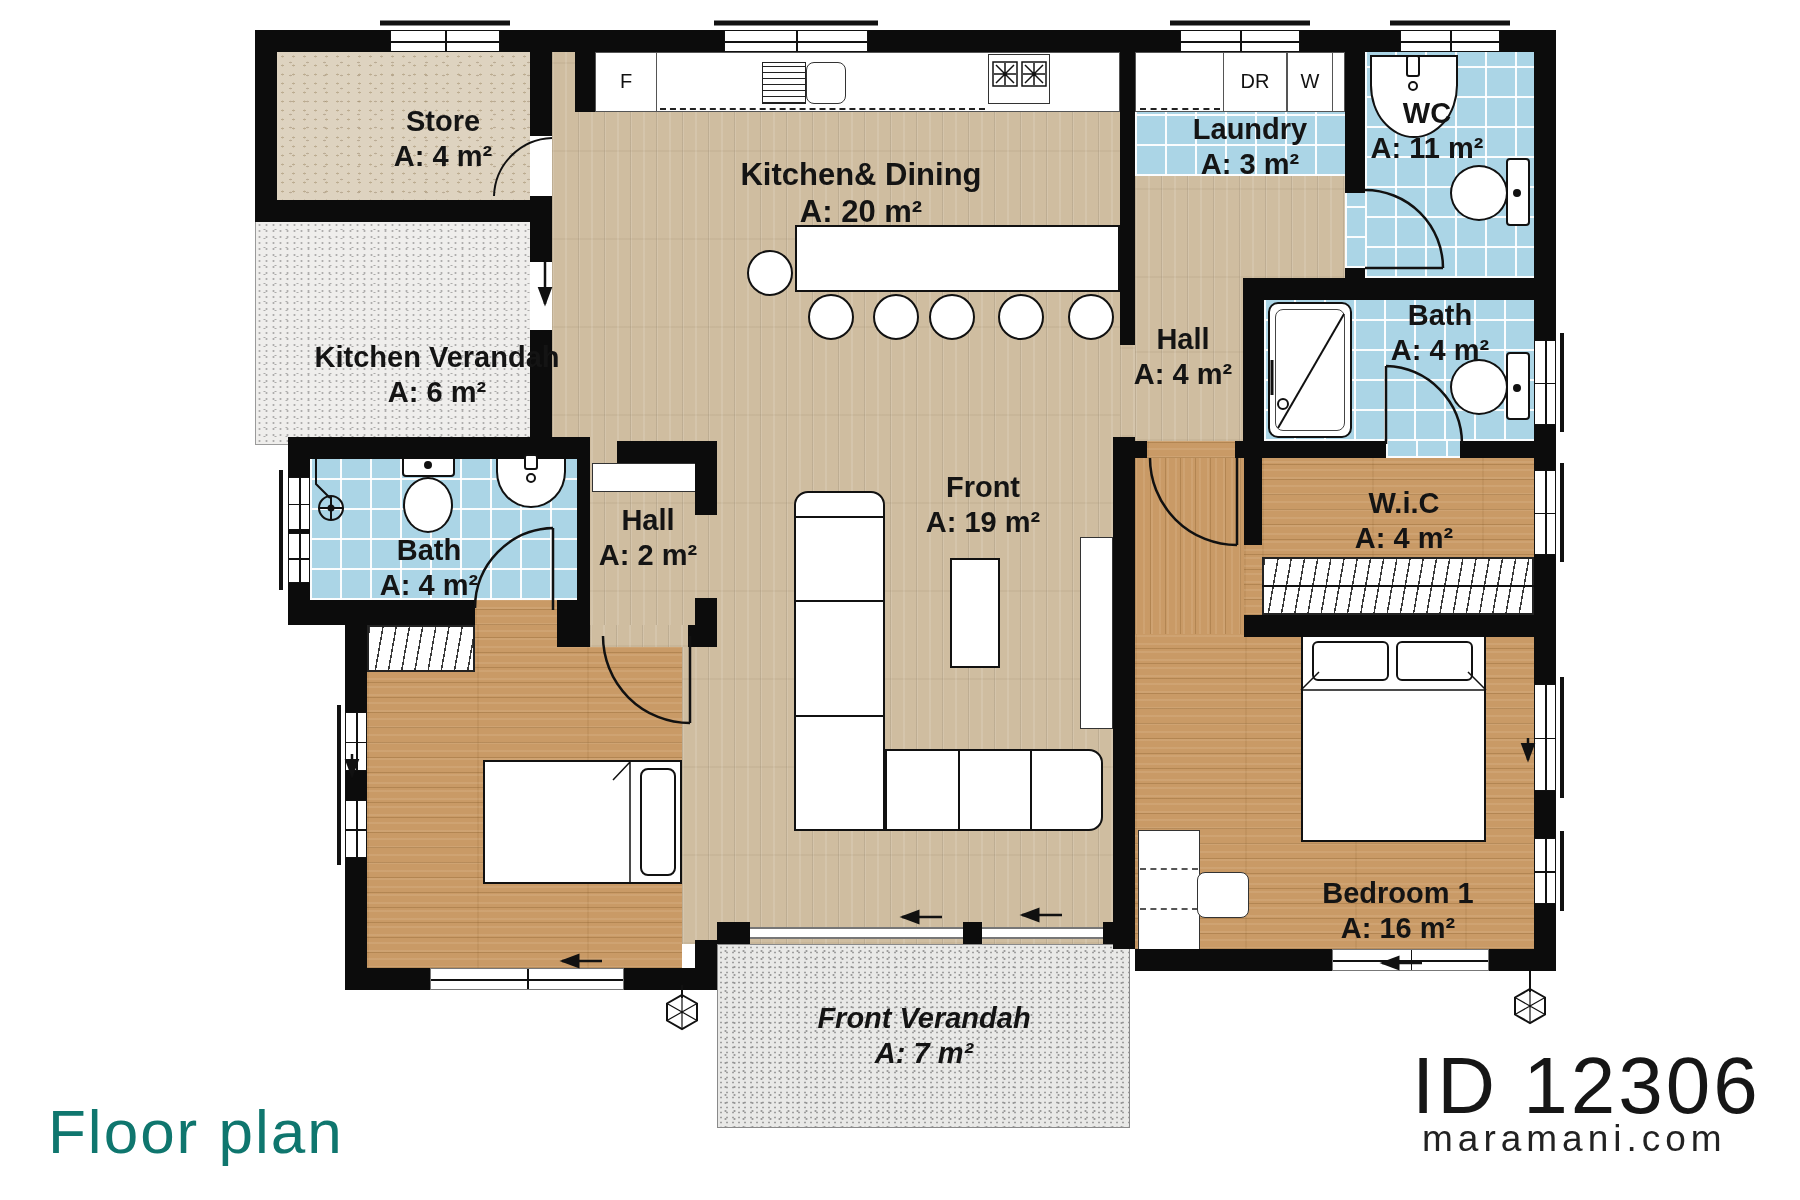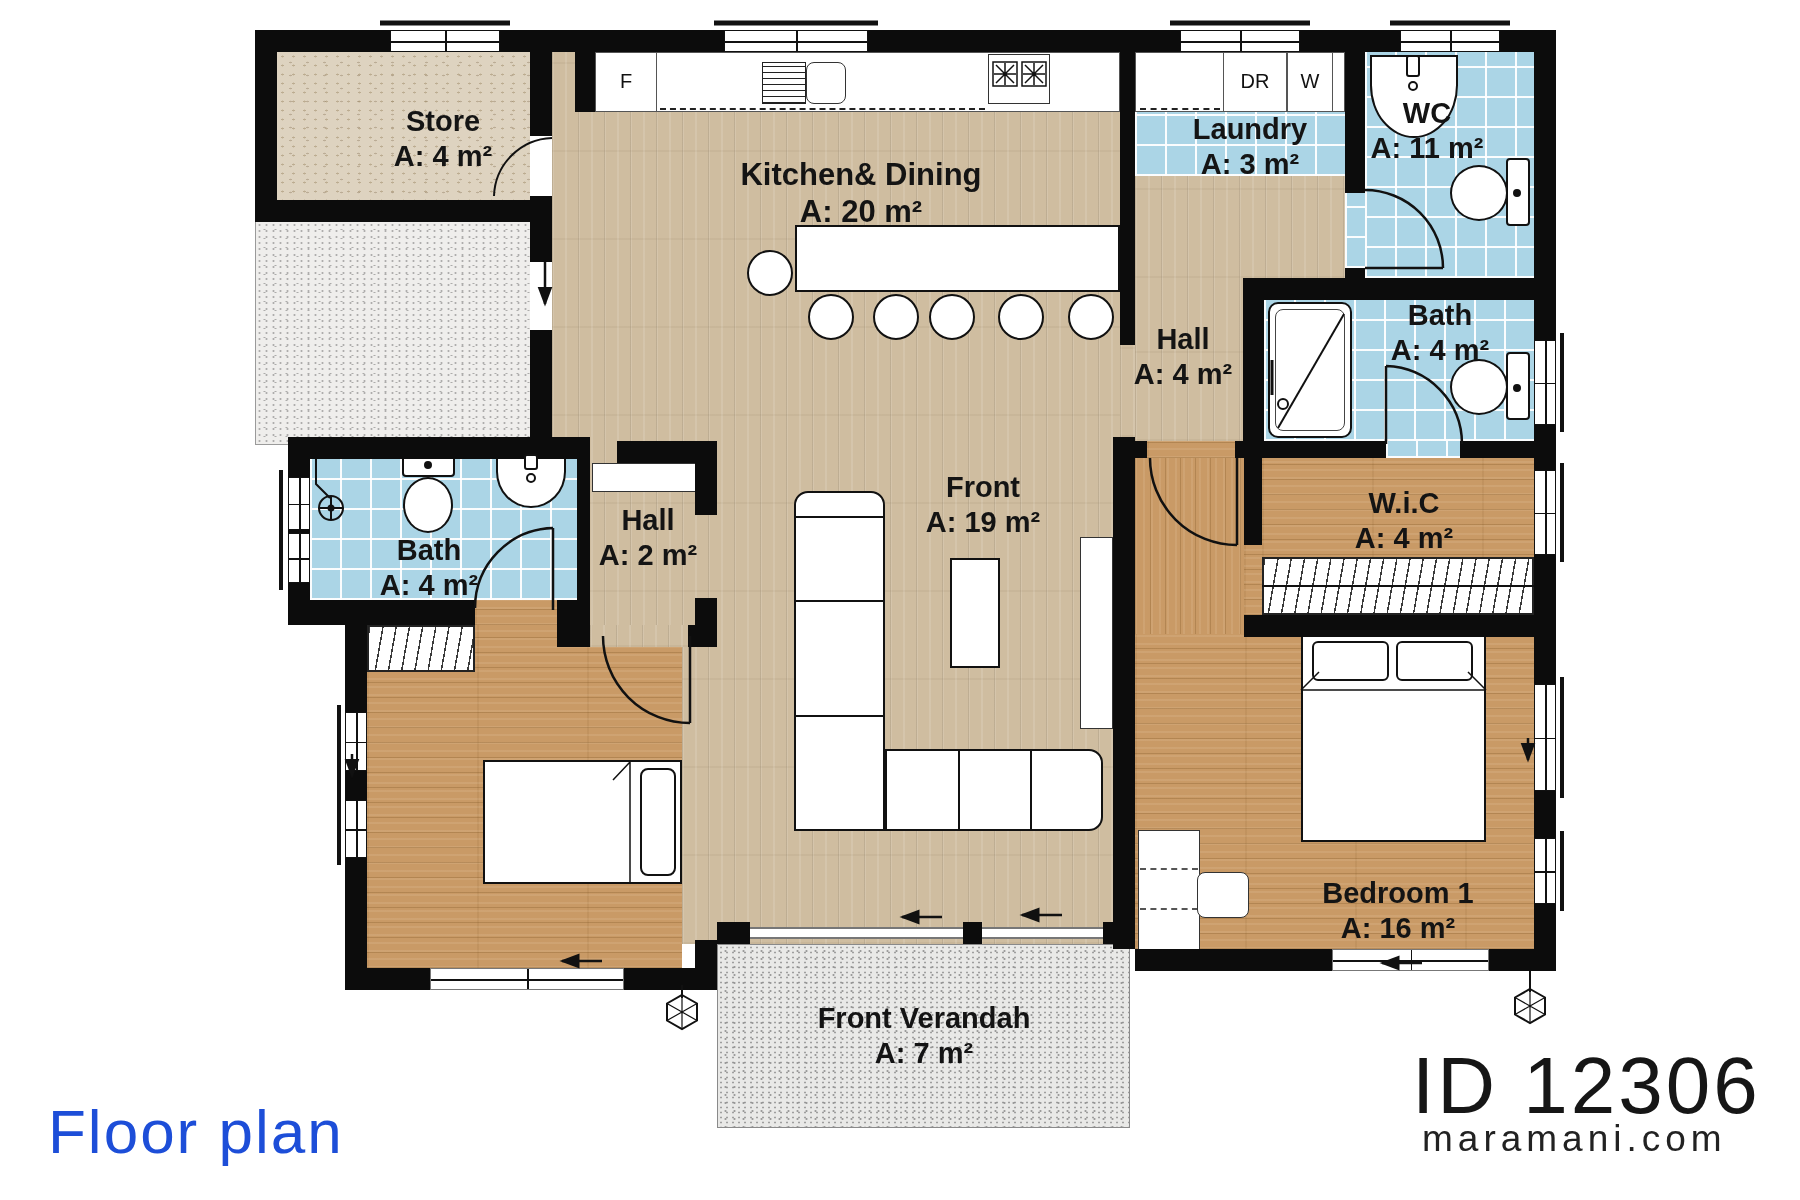--- a/index.html
+++ b/index.html
@@ -56,21 +56,21 @@
   .wv::after{content:"";position:absolute;left:0;right:0;top:50%;height:1.5px;background:#111;}
   .glz{position:absolute;background:#fff;border-top:2.5px solid #777;border-bottom:2.5px solid #777;}
   
   .rlabel{position:absolute;transform:translateX(-50%);text-align:center;
     font-weight:bold;font-size:29px;line-height:1.2;color:#141414;white-space:nowrap;}
   .rlabel .area{display:block;}
   .big{font-size:31px;}
   .appl{position:absolute;display:flex;align-items:center;justify-content:center;
     font-size:20px;color:#111;}
   .title{position:absolute;left:48px;top:1096px;font-size:62px;font-weight:300;
-    letter-spacing:2px;color:#1d4ed8;}
+    letter-spacing:2px;color:#0f766e;}
   .pid{position:absolute;left:1412px;top:1040px;font-size:80px;font-weight:300;
     letter-spacing:3px;color:#161616;}
   .site{position:absolute;left:1422px;top:1118px;font-size:37px;font-weight:300;
     letter-spacing:5px;color:#222;}
   svg.overlay{position:absolute;left:0;top:0;}
 </style>
 </head>
 <body>
 
 <div id="stage">
@@ -293,20 +293,24 @@
       <path d="M380 23 L510 23 M714 23 L878 23 M1170 23 L1310 23 M1390 23 L1510 23"></path>
       <path d="M281 470 L281 590 M339 705 L339 865" stroke-width="4"></path>
       <path d="M1562 333 L1562 432 M1562 463 L1562 562 M1562 677 L1562 798 M1562 831 L1562 911" stroke-width="4"></path>
     </g>
   </svg>
 
   <div class="rlabel" style="left:443px;top:104px;">
     <span>Store</span>
     <span class="area">A: 4 m²</span>
   </div>
+  <div class="rlabel" style="left:437px;top:340px;">
+    <span>Kitchen Verandah</span>
+    <span class="area">A: 6 m²</span>
+  </div>
   <div class="rlabel big" style="left:861px;top:156px;">
     <span>Kitchen&amp; Dining</span>
     <span class="area">A: 20 m²</span>
   </div>
   <div class="rlabel" style="left:1250px;top:112px;">
     <span>Laundry</span>
     <span class="area">A: 3 m²</span>
   </div>
   <div class="rlabel" style="left:1427px;top:96px;">
     <span>WC</span>
@@ -333,21 +337,21 @@
     <span class="area">A: 2 m²</span>
   </div>
   <div class="rlabel" style="left:983px;top:470px;">
     <span>Front</span>
     <span class="area">A: 19 m²</span>
   </div>
   <div class="rlabel" style="left:1398px;top:876px;">
     <span>Bedroom 1</span>
     <span class="area">A: 16 m²</span>
   </div>
-  <div class="rlabel" style="left:924px;top:1001px;">
+  <div class="rlabel" style="left:924px;top:1001px;font-style:italic;">
     <span>Front Verandah</span>
     <span class="area">A: 7 m²</span>
   </div>
 
   <div class="title">Floor plan</div>
   <div class="pid">ID 12306</div>
   <div class="site">maramani.com</div>
 
 </div>
 

